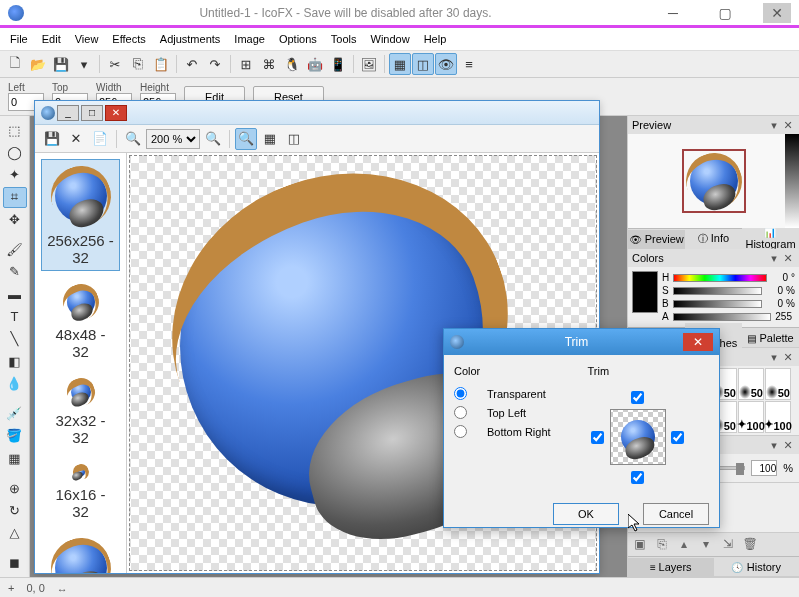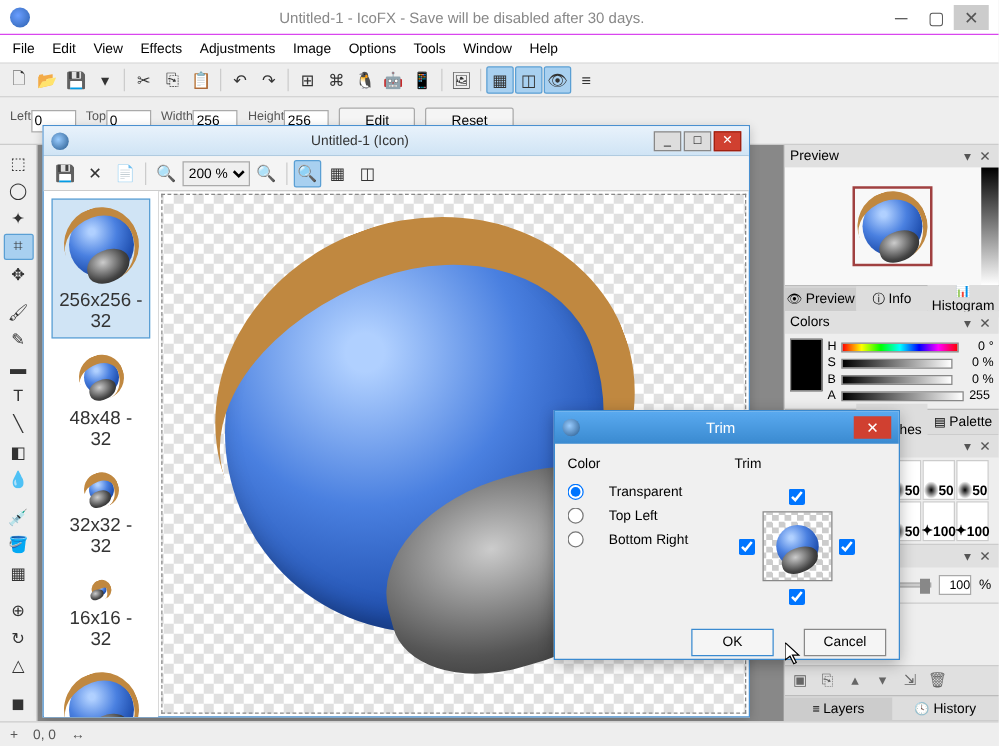--- a/index.html
+++ b/index.html
@@ -1,33 +1,33 @@
 <!DOCTYPE html>
 <html><head>
 <meta charset="utf-8">
 <style>
 * { box-sizing: border-box; margin: 0; padding: 0; font-family: "Segoe UI", Tahoma, sans-serif; font-size: 11px; }
 body { width: 799px; height: 597px; background: #eee; overflow: hidden; position: relative; }
 
-.titlebar { height: 28px; background: #fff; display: flex; align-items: center; padding: 0 8px; border-bottom: 1px solid #d946ef; }
+.titlebar { height: 28px; background: #fff; display: flex; align-items: center; padding: 0 8px; border-bottom: 3px solid #d946ef; gap: 24px; }
 .titlebar .app-icon { width: 16px; height: 16px; background: radial-gradient(circle at 40% 40%, #6a9eff, #2a5fad); border-radius: 50%; margin-right: 8px; }
 .titlebar .title { flex: 1; text-align: center; color: #888; font-size: 12px; }
 .titlebar .winbtn { width: 28px; height: 20px; display: flex; align-items: center; justify-content: center; color: #555; font-size: 14px; }
 .titlebar .winbtn.close { background: #ccc; }
 
 .menubar { height: 22px; background: #fff; display: flex; align-items: center; padding: 0 4px; gap: 2px; }
 .menubar span { padding: 2px 6px; }
 
 .toolbar { height: 28px; background: #eee; border-top: 1px solid #ddd; border-bottom: 1px solid #ccc; display: flex; align-items: center; padding: 0 4px; gap: 1px; }
 .tbtn { width: 22px; height: 22px; display: flex; align-items: center; justify-content: center; font-size: 13px; color: #333; border-radius: 2px; }
 .tbtn.active { background: #a8d0f0; border: 1px solid #5a9fd4; }
 .tsep { width: 1px; height: 18px; background: #ccc; margin: 0 3px; }
 
 .cropbar { height: 38px; background: #eee; border-bottom: 1px solid #ccc; display: flex; align-items: center; padding: 0 8px; gap: 8px; }
-.cropfield { display: flex; }
+.cropfield { display: flex; flex-direction: column; }
 .cropfield label { font-size: 10px; color: #555; }
 .cropfield input { width: 36px; height: 18px; border: 1px solid #aaa; padding: 0 2px; background: #fff; }
 .cropbtn { height: 22px; padding: 0 20px; border: 1px solid #aaa; background: #f5f5f5; border-radius: 2px; }
 
 .workspace { position: absolute; top: 116px; left: 0; right: 0; bottom: 20px; display: flex; }
 .lefttools { width: 30px; background: #eee; border-right: 1px solid #ccc; display: flex; flex-direction: column; align-items: center; padding: 4px 0; gap: 2px; }
 .lefttools .tbtn { width: 24px; height: 22px; }
 
 .docarea { flex: 1; background: #888; position: relative; }
 
@@ -212,21 +212,20 @@
     <div class="tbtn">△</div>
     <div style="height:6px"></div>
     <div class="tbtn">◼</div>
   </div>
 
   <div class="docarea">
 
     <div class="docwin">
       <div class="dwtitle">
         <span style="width:14px;height:14px;background:radial-gradient(circle at 40% 40%,#9cf,#258);border-radius:50%"></span>
-        <span class="ttext">Untitled-1 (Icon)</span>
         <span class="wbtn">_</span>
         <span class="wbtn">□</span>
         <span class="wbtn cls">✕</span>
       </div>
       <div class="dwtb">
         <div class="tbtn">💾</div>
         <div class="tbtn">✕</div>
         <div class="tbtn">📄</div>
         <div class="tsep"></div>
         <div class="tbtn">🔍</div>

